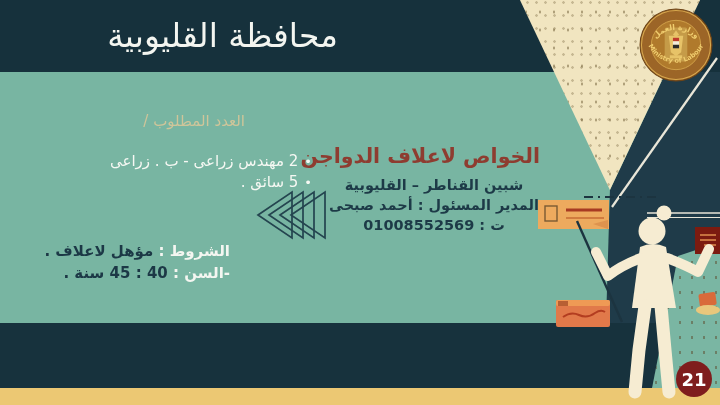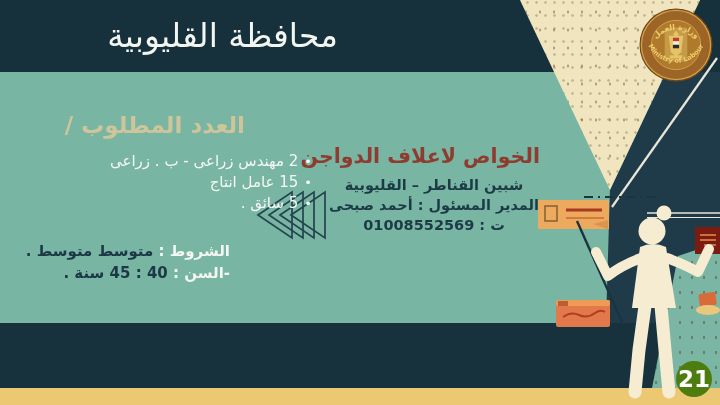--- a/index.html
+++ b/index.html
@@ -31,31 +31,31 @@
     background-image:radial-gradient(rgba(90,60,30,.45) 1px,transparent 1.3px);
     background-size:12px 15px;
     clip-path:polygon(40% 10.8%,100% 1.4%,100% 100%,2.9% 100%);
   }
   .overlay{position:absolute;left:0;top:0;}
   
   .logo{position:absolute;left:639px;top:8px;width:74px;height:74px;}
   
   .badge{
     position:absolute;left:676px;top:361px;width:36px;height:36px;border-radius:50%;
-    background:#4d7c0f;color:#ffffff;font-size:23px;font-weight:bold;
+    background:#7f1d1d;color:#ffffff;font-size:18px;font-weight:bold;
     display:flex;align-items:center;justify-content:center;
   }
   
   .title{
     position:absolute;left:100px;top:16px;width:245px;text-align:center;direction:rtl;
     font-size:33px;font-weight:normal;color:#f3f5f0;white-space:nowrap;
   }
   .left-heading{
     position:absolute;right:475px;top:112px;direction:rtl;white-space:nowrap;
-    font-size:23px;font-weight:bold;color:#cfc59a;
+    font-size:15px;font-weight:normal;color:#cfc59a;
   }
   .list{
     position:absolute;right:408px;top:151px;direction:rtl;text-align:right;
     color:#f6f8f3;font-size:15px;font-weight:normal;line-height:21px;white-space:nowrap;
   }
   .list .bullet{margin-left:6px;font-size:13px;}
   .conditions{
     position:absolute;right:490px;top:241px;direction:rtl;text-align:right;
     font-size:15px;font-weight:bold;line-height:21.5px;white-space:nowrap;
   }
@@ -161,26 +161,25 @@
       <textPath href="#arcB" startOffset="50%" text-anchor="middle">Ministry of Labour</textPath>
     </text>
   </svg>
 
   <div class="title">محافظة القليوبية</div>
 
   <div class="left-heading">العدد المطلوب /</div>
 
   <div class="list">
     <div><span class="bullet">•</span><span>2 مهندس زراعى - ب . زراعى</span></div>
-    <div><span class="bullet">•</span><span>15 عامل انتاج</span></div>
     <div><span class="bullet">•</span><span>5 سائق .</span></div>
   </div>
 
   <div class="conditions">
-    <div><span class="cond-label">الشروط</span><span class="cond-sep"> : </span><span class="cond-value">متوسط متوسط .</span></div>
+    <div><span class="cond-label">الشروط</span><span class="cond-sep"> : </span><span class="cond-value">مؤهل لاعلاف .</span></div>
     <div><span class="cond-label">-السن</span><span class="cond-sep"> : </span><span class="cond-value">40 : 45 سنة .</span></div>
   </div>
 
   <div class="right-heading">الخواص لاعلاف الدواجن</div>
 
   <div class="right-lines">
     <div>شبين القناطر – القليوبية</div>
     <div>المدير المسئول : أحمد صبحى</div>
     <div>ت : 01008552569</div>
   </div>

